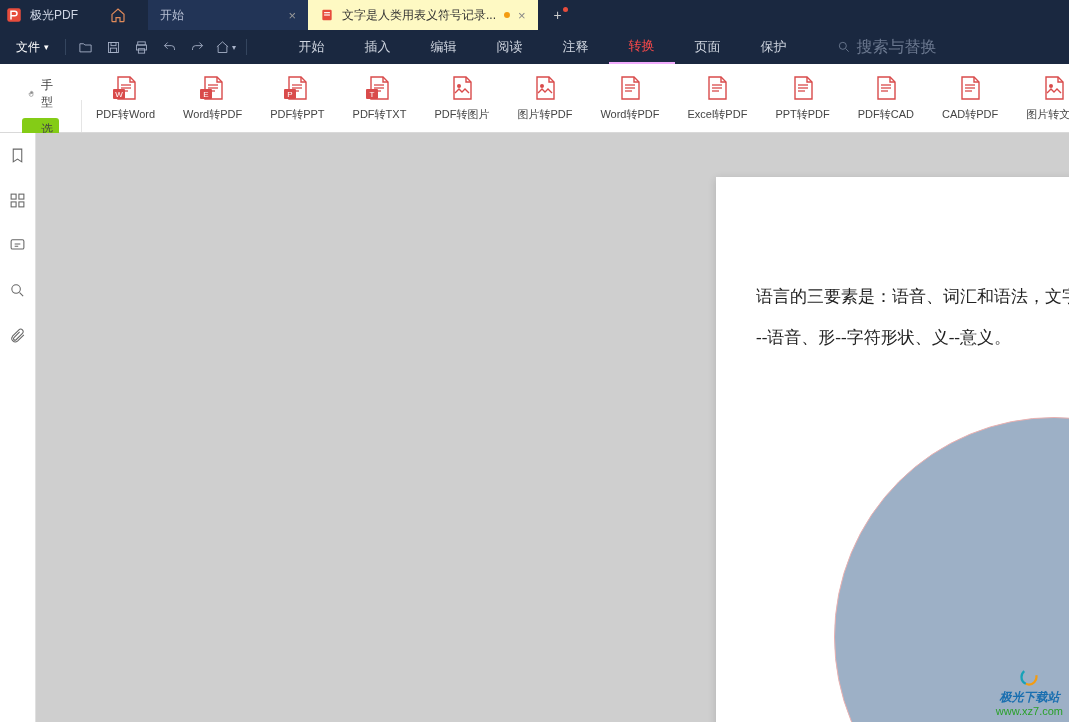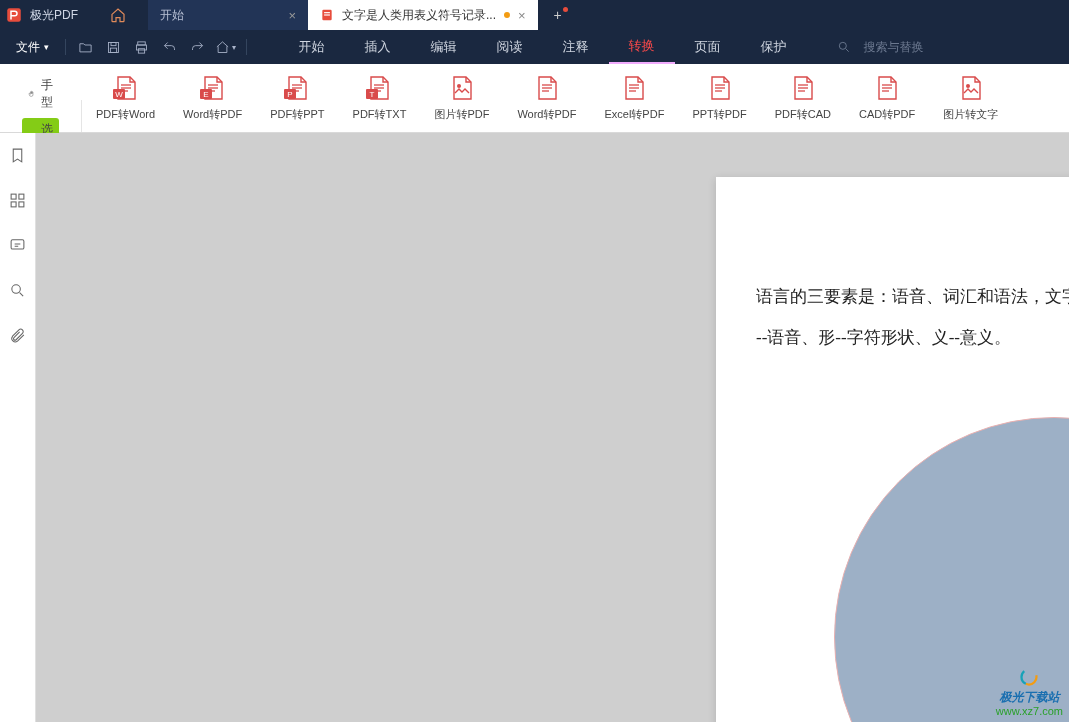--- a/index.html
+++ b/index.html
@@ -5,40 +5,40 @@
   * { margin: 0; padding: 0; box-sizing: border-box; font-family: "Microsoft YaHei", sans-serif; }
   body { width: 1069px; height: 722px; overflow: hidden; background: #f5f5f5; }
 
   
   .titlebar { height: 30px; background: #1a2840; display: flex; align-items: stretch; }
   .app-logo { width: 28px; display: flex; align-items: center; justify-content: center; }
   .app-logo svg { width: 18px; height: 18px; }
   .app-name { color: #cfd6e4; font-size: 12px; display: flex; align-items: center; padding: 0 10px 0 2px; }
   .tab-home { width: 60px; display:flex; align-items:center; justify-content:center;}
   .tab { display: flex; align-items: center; padding: 0 12px; color: #b8c0d4; font-size: 12px; gap: 8px; position: relative; min-width: 160px; }
-  .tab.active { background: #ffffff; color: #333; justify-content: center; }
+  .tab.active { background: #fef9c3; color: #333; justify-content: center; }
   .tab.doc { min-width: 210px; }
   .tab .close { color: #999; font-size: 13px; margin-left: auto; }
   .tab.doc.active .dot { width:6px; height:6px; border-radius:50%; background:#f39c12; }
   .tab.start { background:#223456; }
   .tab-icon-doc { width:14px; height:14px; }
   .newtab { width:40px; display:flex; align-items:center; justify-content:center; color:#ccc; font-size:14px; position:relative;}
   .newtab .dot2 { position:absolute; top:7px; right:10px; width:5px; height:5px; border-radius:50%; background:#e74c3c;}
 
   
   .menubar { height: 34px; background: #1a2840; display: flex; align-items: center; padding: 0 6px; gap: 0; }
   .file-menu { color: #fff; font-size: 12px; padding: 0 10px; display:flex; align-items:center; gap:4px; }
   .file-menu .chev { font-size: 9px; }
   .qa-sep { width:1px; height:16px; background:#34455e; margin:0 6px;}
   .qa-icon { width:28px; height:34px; display:flex; align-items:center; justify-content:center; color:#a9b3c9;}
   .qa-icon svg { width:15px; height:15px; stroke:#a9b3c9; fill:none; stroke-width:1.4;}
   .menu-spacer { width: 26px; }
   .menu-item { color: #d0d6e0; font-size: 13px; padding: 0 20px; height:34px; display:flex; align-items:center;}
   .menu-item.active { color: #ff4a4a; border-bottom: 2px solid #f0abfc; }
-  .search-box { margin-left: 30px; display:flex; align-items:center; gap:13px; color:#6b788f; font-size:12px;}
+  .search-box { margin-left: 30px; display:flex; align-items:center; gap:6px; color:#6b788f; font-size:16px;}
   .search-box svg { width:14px; height:14px; stroke:#6b788f; fill:none; stroke-width:1.6;}
 
   
   .ribbon { height: 69px; background: #fff; border-bottom: 1px solid #d9d9d9; display: flex; align-items: stretch; }
   .tool-modes { width: 82px; border-right: 1px solid #e5e5e5; display:flex; flex-direction:column; justify-content:center; gap:4px; padding:0 22px;margin-top:36px;}
   .mode-btn { display:flex; align-items:center; gap:6px; font-size:12px; color:#444; padding:3px 6px; border-radius:3px;}
   .mode-btn.active { background:#84cc16; }
   .mode-btn svg { width:16px; height:16px; stroke:#555; fill:none; stroke-width:1.5;}
   .ribbon-items { display:flex; flex:1; align-items:center; }
   .ribbon-btn { display:flex; flex-direction:column; align-items:center; justify-content:center; gap:6px; padding:0 14px; height:100%; }
@@ -227,20 +227,29 @@
         </svg>
         <span>PDF转TXT</span>
       </div>
       <div class="ribbon-btn">
         <svg viewBox="0 0 26 26">
           <path d="M5 2h12l5 5v17H5z" fill="none" stroke="#d94b4b" stroke-width="1.4"></path>
           <path d="M17 2v5h5" fill="none" stroke="#d94b4b" stroke-width="1.4"></path>
           <circle cx="10" cy="11" r="2" fill="#d94b4b"></circle>
           <path d="M6 18l4-4 3 3 3-3 4 4" stroke="#d94b4b" fill="none" stroke-width="1.4"></path>
         </svg>
+        <span>PDF转图片</span>
+      </div>
+      <div class="ribbon-btn">
+        <svg viewBox="0 0 26 26">
+          <path d="M5 2h12l5 5v17H5z" fill="none" stroke="#d94b4b" stroke-width="1.4"></path>
+          <path d="M17 2v5h5" fill="none" stroke="#d94b4b" stroke-width="1.4"></path>
+          <circle cx="10" cy="11" r="2" fill="#d94b4b"></circle>
+          <path d="M6 18l4-4 3 3 3-3 4 4" stroke="#d94b4b" fill="none" stroke-width="1.4"></path>
+        </svg>
         <span>图片转PDF</span>
       </div>
       <div class="ribbon-btn">
         <svg viewBox="0 0 26 26">
           <path d="M5 2h12l5 5v17H5z" fill="none" stroke="#d94b4b" stroke-width="1.4"></path>
           <path d="M17 2v5h5" fill="none" stroke="#d94b4b" stroke-width="1.4"></path>
           <line x1="8" y1="10" x2="18" y2="10" stroke="#d94b4b" stroke-width="1.3"></line>
           <line x1="8" y1="13" x2="18" y2="13" stroke="#d94b4b" stroke-width="1.3"></line>
           <line x1="8" y1="16" x2="15" y2="16" stroke="#d94b4b" stroke-width="1.3"></line>
         </svg>

